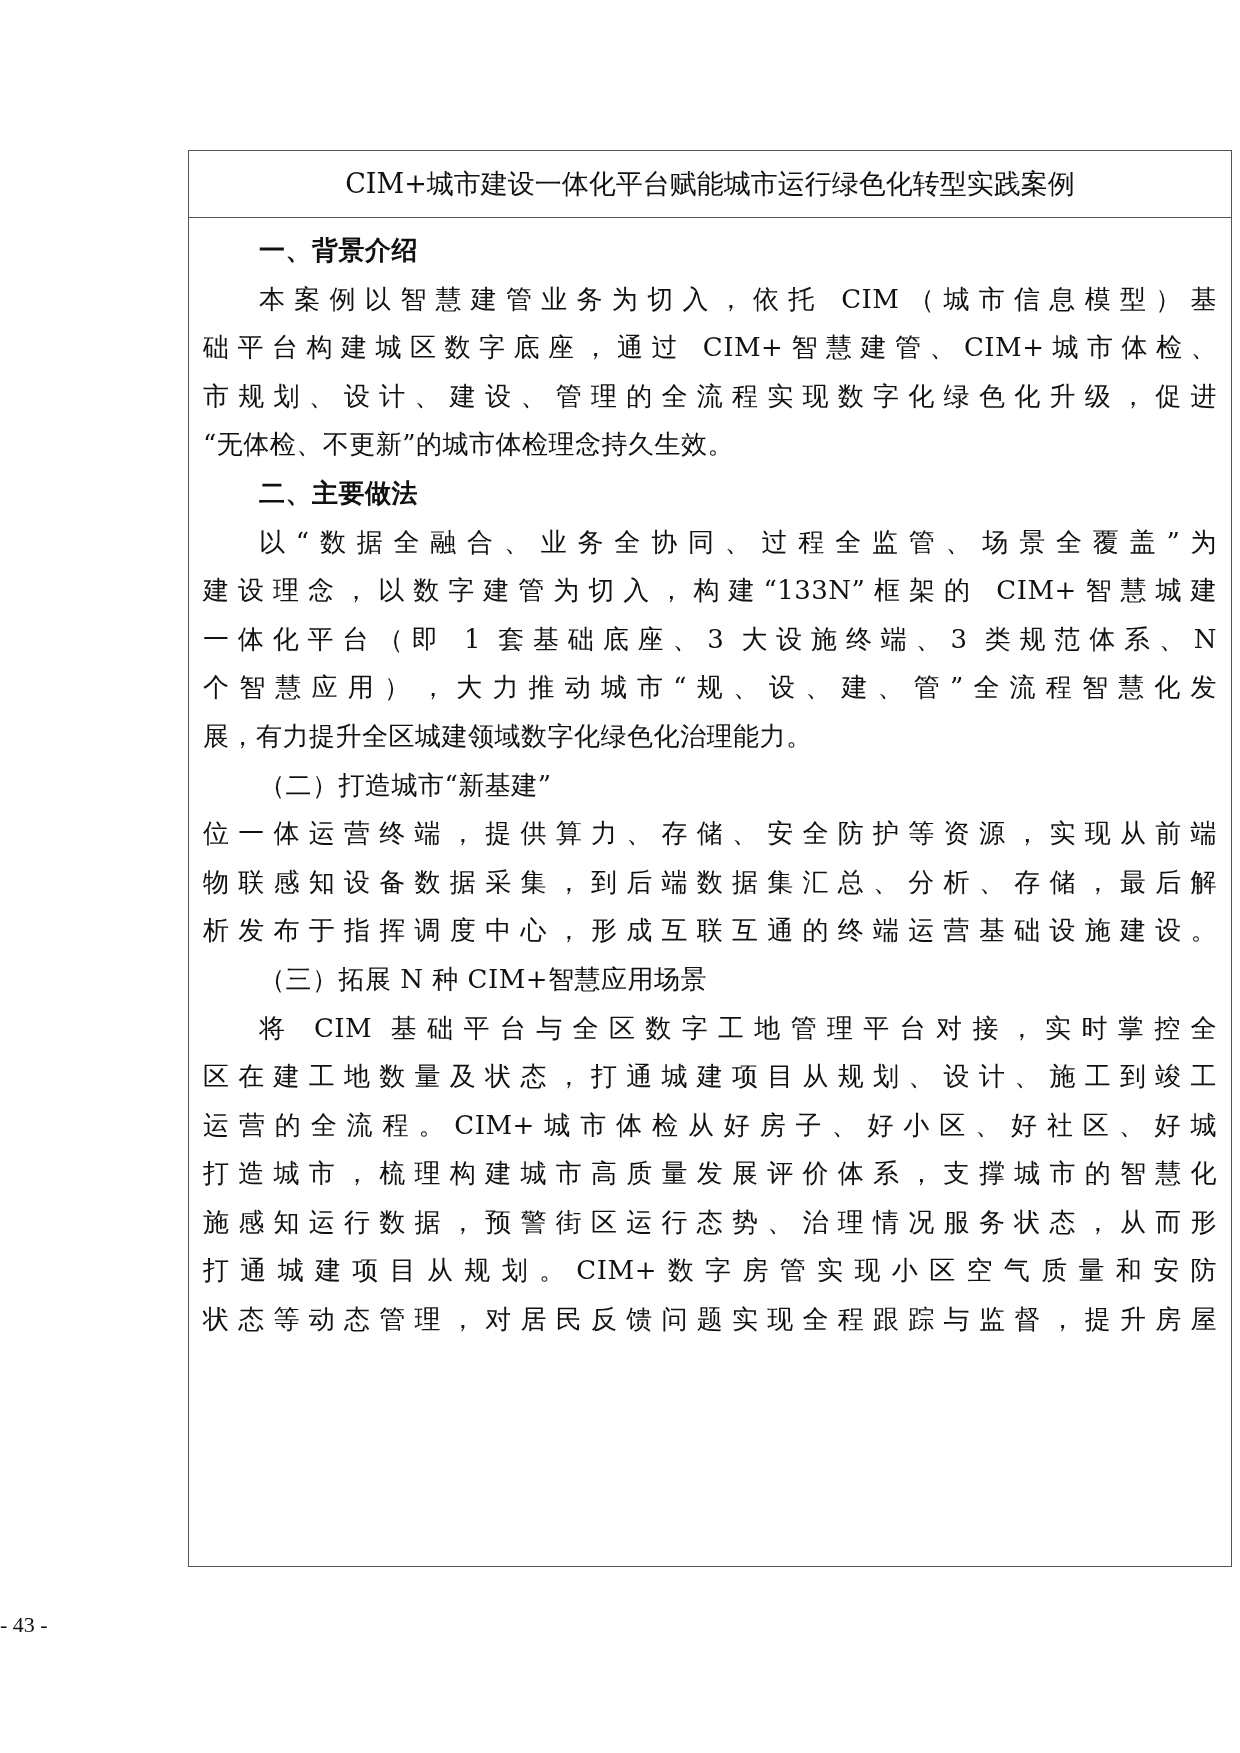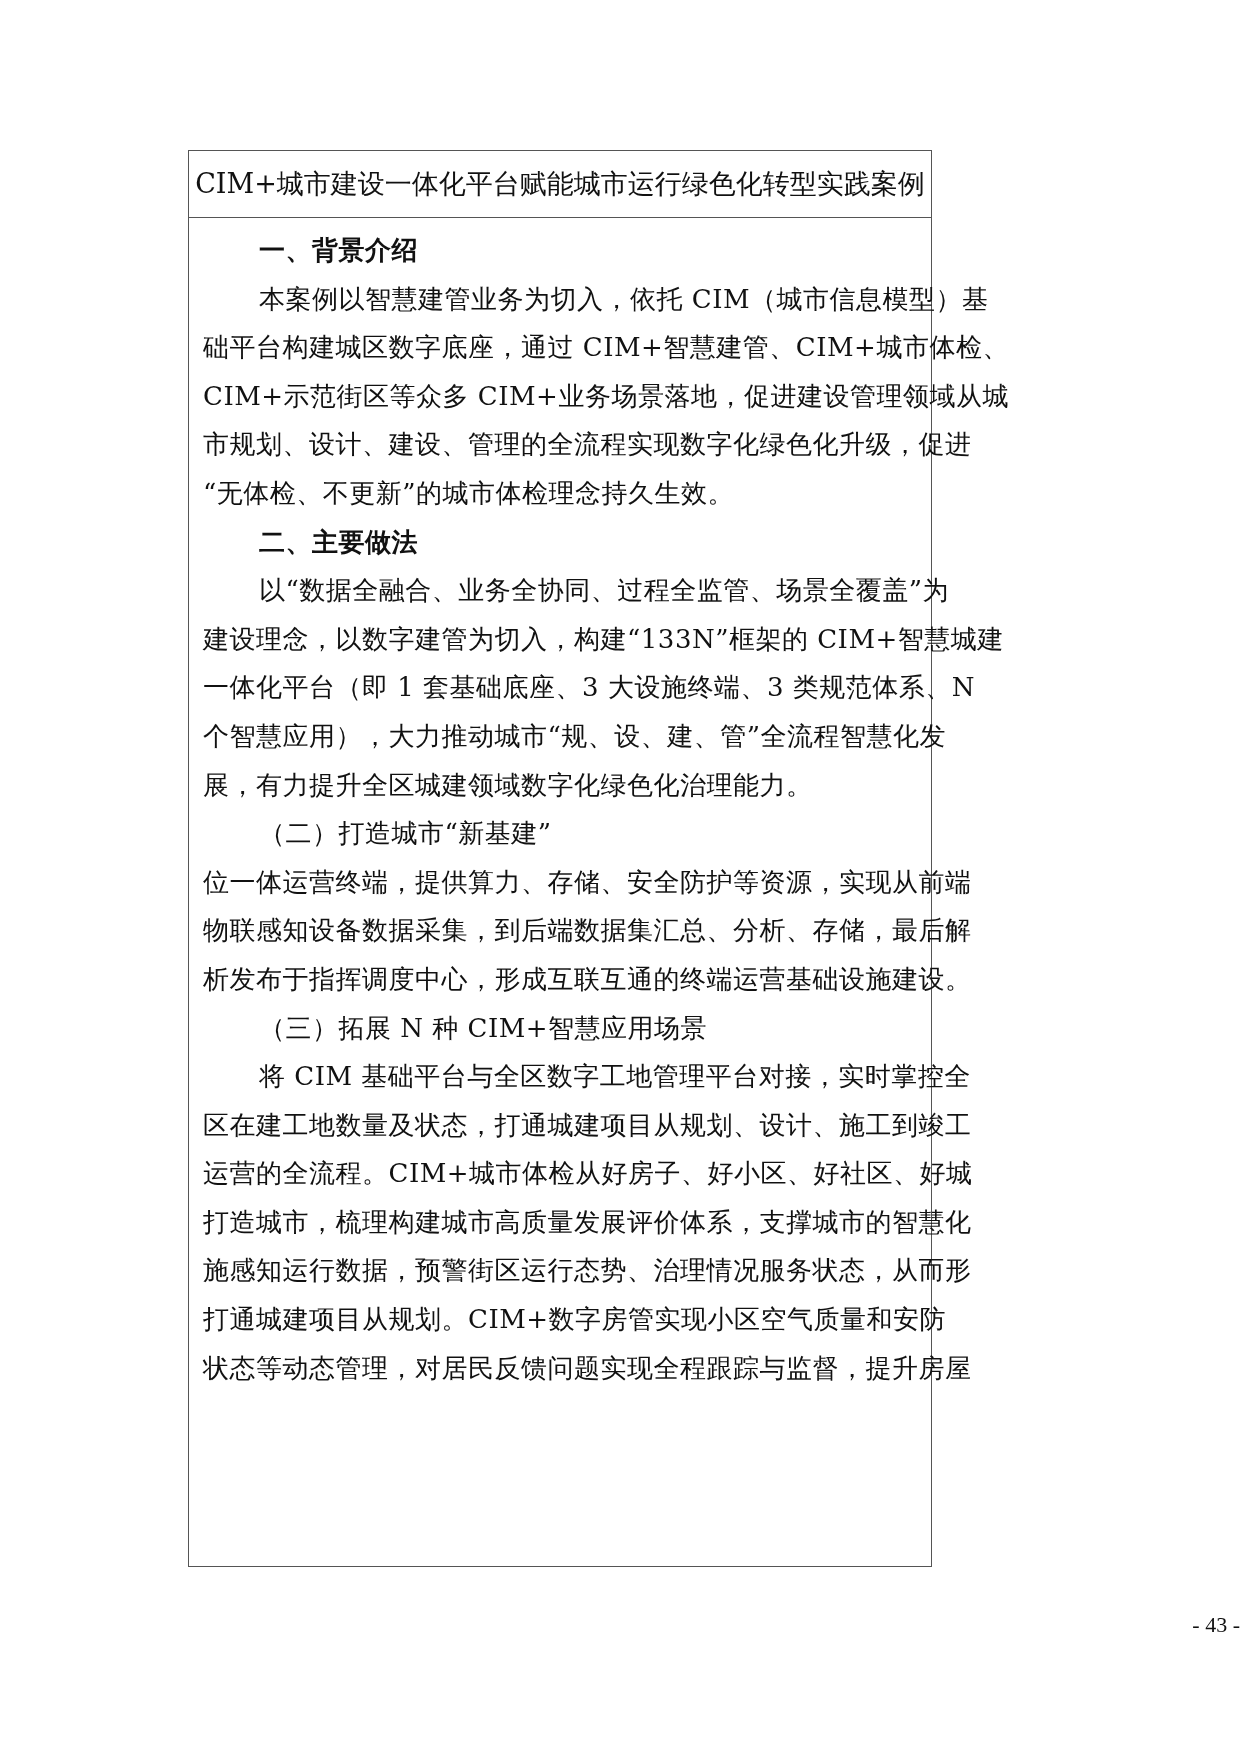--- a/index.html
+++ b/index.html
@@ -1,41 +1,40 @@
 <!DOCTYPE html>
 <html><head>
 <meta charset="utf-8">
 <style>
   html, body { margin:0; padding:0; background:#ffffff; }
   body { width:1240px; height:1753px; position:relative; overflow:hidden;
          font-family: "DejaVu Serif", "Liberation Serif", serif; color:#111; }
-  .frame { position:absolute; left:188px; top:150px; width:744px; height:1417px;
+  .frame { position:absolute; left:188px; top:150px; width:1044px; height:1417px;
            border:1.5px solid #555; box-sizing:border-box; }
   .title-cell { height:66px; border-bottom:1.5px solid #555; display:flex;
                 align-items:center; justify-content:center; font-size:27px; letter-spacing:0px; }
   .content { padding:8px 14px 0 14px; }
   .line { font-size:26px; line-height:48.6px; height:48.6px; white-space:nowrap;
           text-align:justify; text-align-last:justify; letter-spacing:0.5px; }
   .indent { padding-left:56px; }
   .heading { font-weight:bold; text-align-last:left; font-family:"DejaVu Sans", sans-serif; }
   .sub { text-align-last:left; }
   .last { text-align-last:left; }
-  .page-num { position:absolute; top:1612px; left:0; width:1240px; text-align:right;
+  .page-num { position:absolute; top:1612px; left:0; width:1240px; text-align:left;
               font-family:"Liberation Serif", serif; font-size:22px; }
 </style>
 </head>
 <body>
 
 <div class="frame">
   <div class="title-cell">CIM+城市建设一体化平台赋能城市运行绿色化转型实践案例</div>
   <div class="content" id="content">
       <div class="line indent heading">一、背景介绍</div>
       <div class="line indent">本案例以智慧建管业务为切入，依托 CIM（城市信息模型）基</div>
       <div class="line">础平台构建城区数字底座，通过 CIM+智慧建管、CIM+城市体检、</div>
-      <div class="line">CIM+示范街区等众多 CIM+业务场景落地，促进建设管理领域从城</div>
       <div class="line">市规划、设计、建设、管理的全流程实现数字化绿色化升级，促进</div>
       <div class="line last">“无体检、不更新”的城市体检理念持久生效。</div>
       <div class="line indent heading">二、主要做法</div>
       <div class="line indent">以“数据全融合、业务全协同、过程全监管、场景全覆盖”为</div>
       <div class="line">建设理念，以数字建管为切入，构建“133N”框架的 CIM+智慧城建</div>
       <div class="line">一体化平台（即 1 套基础底座、3 大设施终端、3 类规范体系、N</div>
       <div class="line">个智慧应用），大力推动城市“规、设、建、管”全流程智慧化发</div>
       <div class="line last">展，有力提升全区城建领域数字化绿色化治理能力。</div>
       <div class="line indent sub">（二）打造城市“新基建”</div>
       <div class="line">位一体运营终端，提供算力、存储、安全防护等资源，实现从前端</div>

